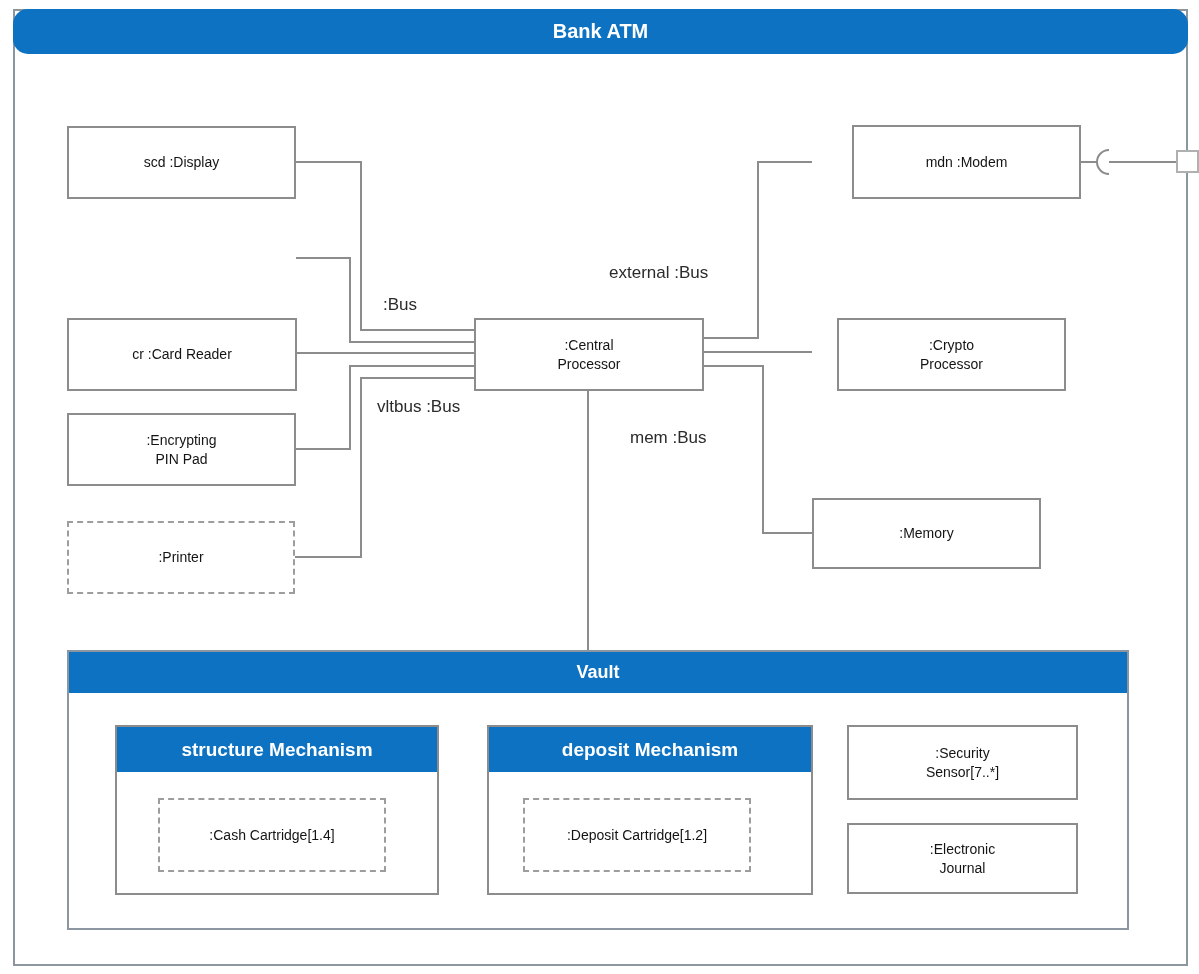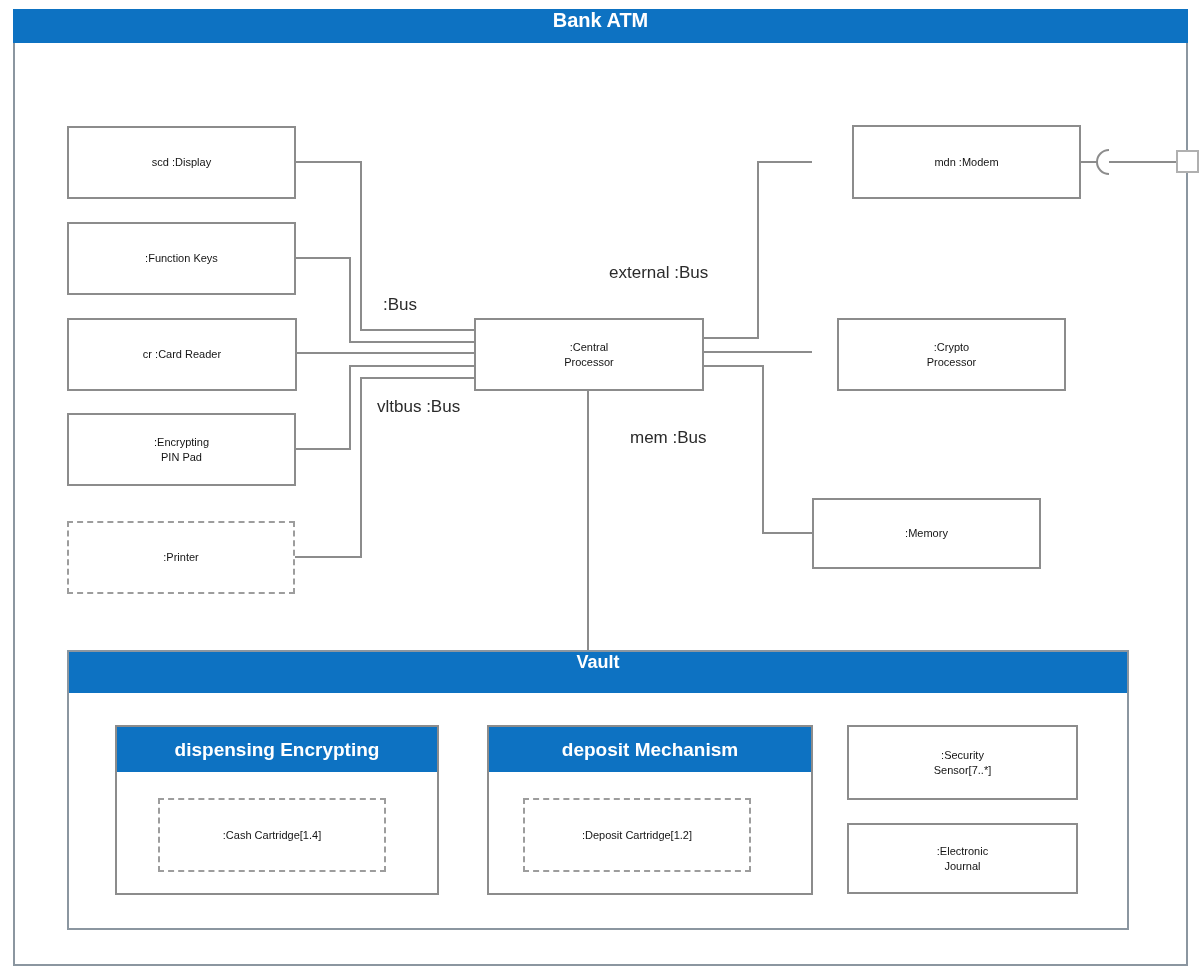--- a/index.html
+++ b/index.html
@@ -5,47 +5,47 @@
   html,body{margin:0;padding:0;background:#ffffff;}
   #canvas{
     position:relative;width:1199px;height:974px;background:#ffffff;
     font-family:"Liberation Sans",sans-serif;overflow:hidden;
   }
   #frame{
     position:absolute;left:13px;top:9px;width:1175px;height:957px;
     border:2px solid #8b96a0;box-sizing:border-box;background:#ffffff;
   }
   #frame-header{
-    position:absolute;left:13px;top:9px;width:1175px;height:34px;
+    position:absolute;left:13px;top:9px;width:1175px;height:45px;
     background:#0d72c2;box-sizing:border-box;
-    display:flex;align-items:flex-start;justify-content:center;
-    color:#ffffff;font-size:20px;font-weight:bold;
+    display:flex;align-items:center;justify-content:center;
+    color:#ffffff;font-size:20px;font-weight:bold;border-radius:15px;
   }
   .subtitle{
     position:absolute;left:451px;top:79px;width:300px;text-align:center;
     font-size:17px;color:#2b2b2b;
   }
   .node{
     position:absolute;background:#ffffff;border:2px solid #8c8c8c;
     box-sizing:border-box;display:flex;align-items:center;justify-content:center;
-    text-align:center;font-size:11px;color:#141414;line-height:1.35;
+    text-align:center;font-size:14px;color:#141414;line-height:1.35;
     white-space:pre-line;
   }
   .node.dashed{border:2px dashed #9d9d9d;}
   .lines{position:absolute;left:0;top:0;pointer-events:none;}
   .conn-label{
     position:absolute;font-size:17px;color:#2b2b2b;white-space:nowrap;
   }
   .container-box{
     position:absolute;background:#ffffff;border:2px solid #8b96a0;
     box-sizing:border-box;
   }
   .container-header{
     position:absolute;left:0;top:0;right:0;height:41px;background:#0d72c2;
-    display:flex;justify-content:center;
+    display:flex;align-items:center;justify-content:center;
     color:#ffffff;font-size:18px;font-weight:bold;
   }
   .mech-box{
     position:absolute;background:#ffffff;border:2px solid #8c8c8c;
     box-sizing:border-box;
   }
   .mech-header{
     position:absolute;left:0;top:0;right:0;height:45px;background:#0d72c2;
     display:flex;align-items:center;justify-content:center;
     color:#ffffff;font-size:19px;font-weight:bold;
@@ -82,21 +82,20 @@
     <polyline points="588,391 588,650" fill="none" stroke="#8c8c8c" stroke-width="2"></polyline>
 
     <polyline points="1050,162 1097,162" fill="none" stroke="#8c8c8c" stroke-width="2"></polyline>
     <polyline points="1109,162 1177,162" fill="none" stroke="#8c8c8c" stroke-width="2"></polyline>
     <path d="M 1109,150 A 12,12 0 0 0 1109,174" fill="none" stroke="#8c8c8c" stroke-width="2"></path>
     <rect x="1029" y="151" width="21" height="21" fill="#ffffff" stroke="#b0b0b0" stroke-width="2"></rect>
     <rect x="1177" y="151" width="21" height="21" fill="#ffffff" stroke="#b0b0b0" stroke-width="2"></rect>
   </svg>
 
   <div class="node" style="left:67px;top:126px;width:229px;height:73px;">scd :Display</div>
-  <div class="node" style="left:67px;top:222px;width:229px;height:73px;">:Function Keys</div>
   <div class="node" style="left:67px;top:413px;width:229px;height:73px;">:Encrypting
 PIN Pad</div>
   <div class="node" style="left:67px;top:318px;width:230px;height:73px;">cr :Card Reader</div>
   <div class="node dashed" style="left:67px;top:521px;width:228px;height:73px;">:Printer</div>
   <div class="node" style="left:474px;top:318px;width:230px;height:73px;">:Central
 Processor</div>
   <div class="node" style="left:812px;top:125px;width:229px;height:74px;margin-left:40px;">mdn :Modem</div>
   <div class="node" style="left:812px;top:318px;width:229px;height:73px;margin-left:25px;">:Crypto
 Processor</div>
   <div class="node" style="left:812px;top:498px;width:229px;height:71px;">:Memory</div>
@@ -106,21 +105,21 @@
   <div class="conn-label" style="left:630px;top:428px;">mem :Bus</div>
   <div class="conn-label" style="left:609px;top:223px;margin-top:40px;">external :Bus</div>
 
   <div class="container-box" style="left:67px;top:650px;width:1062px;height:280px;">
     <div class="container-header">
       <span>Vault</span>
     </div>
 
     <div class="mech-box" style="left:46px;top:73px;width:324px;height:170px;">
       <div class="mech-header">
-        <span>dispensing Encrypting</span>
+        <span>structure Mechanism</span>
       </div>
       <div class="node dashed" style="left:41px;top:71px;width:228px;height:74px;">:Cash Cartridge[1.4]</div>
     </div>
 
     <div class="mech-box" style="left:418px;top:73px;width:326px;height:170px;">
       <div class="mech-header">
         <span>deposit Mechanism</span>
       </div>
       <div class="node dashed" style="left:34px;top:71px;width:228px;height:74px;">:Deposit Cartridge[1.2]</div>
     </div>

